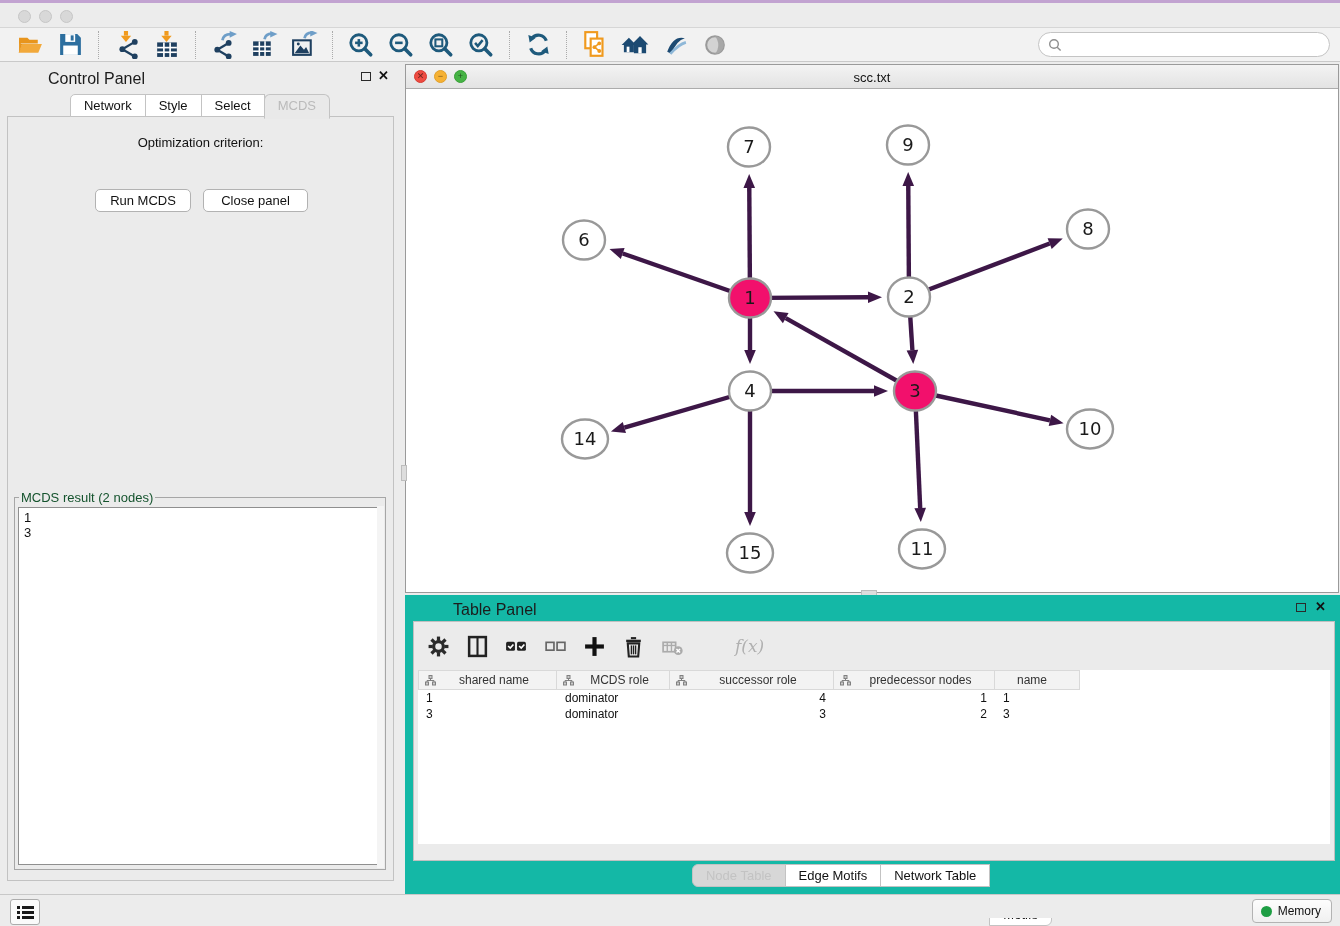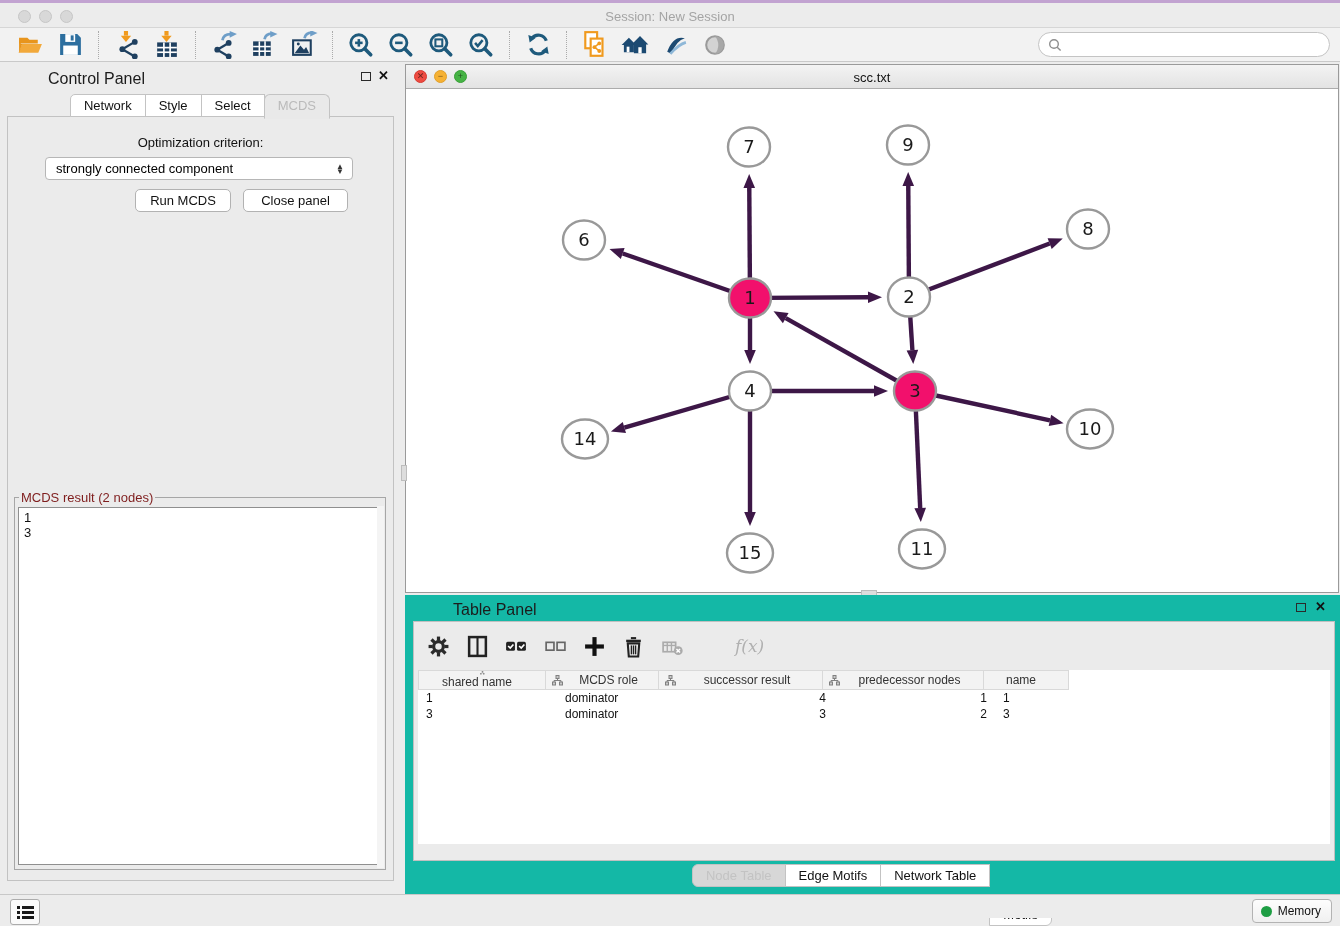--- a/index.html
+++ b/index.html
@@ -44,25 +44,25 @@
     border-bottom-color:#E9E9E9; height:25px; }
   .cp-body { position:absolute; left:7px; right:7px; top:54px; bottom:13px;
     background:#EBEBEB; border:1px solid #C2C2C2; }
   .opt-label { position:absolute; left:0; right:0; top:18px; text-align:center; font-size:13px; color:#111; }
   .opt-select { position:absolute; left:37px; right:40px; top:40px; height:23px; background:#fff;
     border:1px solid #B6B6B6; border-radius:4px; font-size:13px; display:flex; align-items:center; padding-left:10px; }
   .opt-stepper { margin-left:auto; margin-right:8px; display:flex; flex-direction:column; line-height:5px;
     font-size:8px; color:#333; }
   .cp-buttons { position:absolute; left:0; right:0; top:72px; height:24px; }
   .btn { position:absolute; height:23px; background:#fff; border:1px solid #B2B2B2; border-radius:5px;
-    font-size:13px; color:#111; text-align:center; padding-top:3px;margin-left:40px; }
+    font-size:13px; color:#111; text-align:center; padding-top:3px; }
   .btn-run { left:87px; width:96px; } .btn-close { left:195px; width:105px; }
   fieldset.result { position:absolute; left:6px; right:7px; top:373px; bottom:10px;
     border:1px solid #A6A6A6; padding:0; }
-  fieldset.result legend { font-size:13px; color:#7f1d1d; margin-left:4px; padding:0 2px; }
+  fieldset.result legend { font-size:13px; color:#14532d; margin-left:4px; padding:0 2px; }
   .result-inner { position:absolute; left:3px; right:4px; top:2px; bottom:4px; background:#fff;
     border:1px solid #8F8F8F; font-size:13px; color:#111; padding:2px 5px; white-space:pre; overflow:hidden; }
   .result-scroll { position:absolute; right:1px; top:1px; bottom:1px; width:7px; background:#F4F4F4; }
 
   
   .network-window { position:absolute; left:405px; top:64px; width:934px; height:529px;
     border:1px solid #9A9A9A; background:#fff; }
   .nw-titlebar { position:absolute; left:0; top:0; right:0; height:24px;
     background:linear-gradient(#F3F3F3,#E3E3E3); border-bottom:1px solid #ACACAC; }
   .nw-titlebar .traffic { left:8px; top:5px; gap:7px; }
@@ -109,21 +109,20 @@
 </style>
 </head>
 <body>
 
 <div class="titlebar">
   <div class="traffic">
     <span class="dot"></span>
     <span class="dot"></span>
     <span class="dot"></span>
   </div>
-  <div class="title-text">Session: New Session</div>
 </div>
 
 <div class="toolbar">
   <span class="tb-icon">
     <svg width="27" height="27" viewBox="0 0 26 26">
         <path d="M2 6.5h8l2 2h8v3.5H2z" fill="#E8951D"></path>
         <path d="M1.5 21l3.4-8.5H24L20.5 21z" fill="#F2A93B"></path>
         <path d="M2 6.5V21l3-8.5H3.8z" fill="#E8951D"></path>
       </svg>
   </span>
@@ -287,27 +286,20 @@
     <span class="close-x">✕</span>
   </div>
   <div class="cp-tabs" id="cp-tabs">
       <div class="tab">Network</div>
       <div class="tab">Style</div>
       <div class="tab">Select</div>
       <div class="tab active">MCDS</div>
     </div>
   <div class="cp-body">
     <div class="opt-label">Optimization criterion:</div>
-    <div class="opt-select">
-      <span>strongly connected component</span>
-      <span class="opt-stepper">
-          <span>▲</span>
-          <span>▼</span>
-        </span>
-    </div>
     <div class="cp-buttons">
       <div class="btn btn-run">Run MCDS</div>
       <div class="btn btn-close">Close panel</div>
     </div>
     <fieldset class="result">
       <legend>MCDS result (2 nodes)</legend>
       <div class="result-inner">1
 3</div>
       <div class="result-scroll"></div>
     </fieldset>
@@ -449,21 +441,21 @@
             <line x1="6" y1="7" x2="6" y2="16" stroke="#ABABAB" stroke-width="1.3"></line>
             <line x1="10" y1="7" x2="10" y2="16" stroke="#ABABAB" stroke-width="1.3"></line>
             <circle cx="16.5" cy="15" r="4.2" fill="#ABABAB"></circle>
             <path d="M14.8 13.3l3.4 3.4M18.2 13.3l-3.4 3.4" stroke="#fff" stroke-width="1.4"></path>
           </svg>
       </span>
       <span class="fx-label">f(x)</span>
     </div>
     <div class="tp-table">
       <div class="thead" id="table-head">
-          <div class="th" style="width: 128px; flex-direction: column;">
+          <div class="th" style="width: 139px;">
             <svg class="hier" width="11" height="11" viewBox="0 0 11 11">
               <g fill="#C9C9C9" stroke="#808080" stroke-width="1">
                 <rect x="4" y="0.5" width="3" height="3"></rect>
                 <rect x="0.5" y="7" width="3" height="3"></rect>
                 <rect x="7.5" y="7" width="3" height="3"></rect>
               </g>
               <g stroke="#808080" stroke-width="1" fill="none">
                 <path d="M5.5 3.5v2M2 7V5.5h7V7"></path>
               </g>
             </svg>
@@ -486,21 +478,21 @@
             <svg class="hier" width="11" height="11" viewBox="0 0 11 11">
               <g fill="#C9C9C9" stroke="#808080" stroke-width="1">
                 <rect x="4" y="0.5" width="3" height="3"></rect>
                 <rect x="0.5" y="7" width="3" height="3"></rect>
                 <rect x="7.5" y="7" width="3" height="3"></rect>
               </g>
               <g stroke="#808080" stroke-width="1" fill="none">
                 <path d="M5.5 3.5v2M2 7V5.5h7V7"></path>
               </g>
             </svg>
-            <span class="lbl">successor result</span>
+            <span class="lbl">successor role</span>
           </div>
           <div class="th" style="width: 161px;">
             <svg class="hier" width="11" height="11" viewBox="0 0 11 11">
               <g fill="#C9C9C9" stroke="#808080" stroke-width="1">
                 <rect x="4" y="0.5" width="3" height="3"></rect>
                 <rect x="0.5" y="7" width="3" height="3"></rect>
                 <rect x="7.5" y="7" width="3" height="3"></rect>
               </g>
               <g stroke="#808080" stroke-width="1" fill="none">
                 <path d="M5.5 3.5v2M2 7V5.5h7V7"></path>

